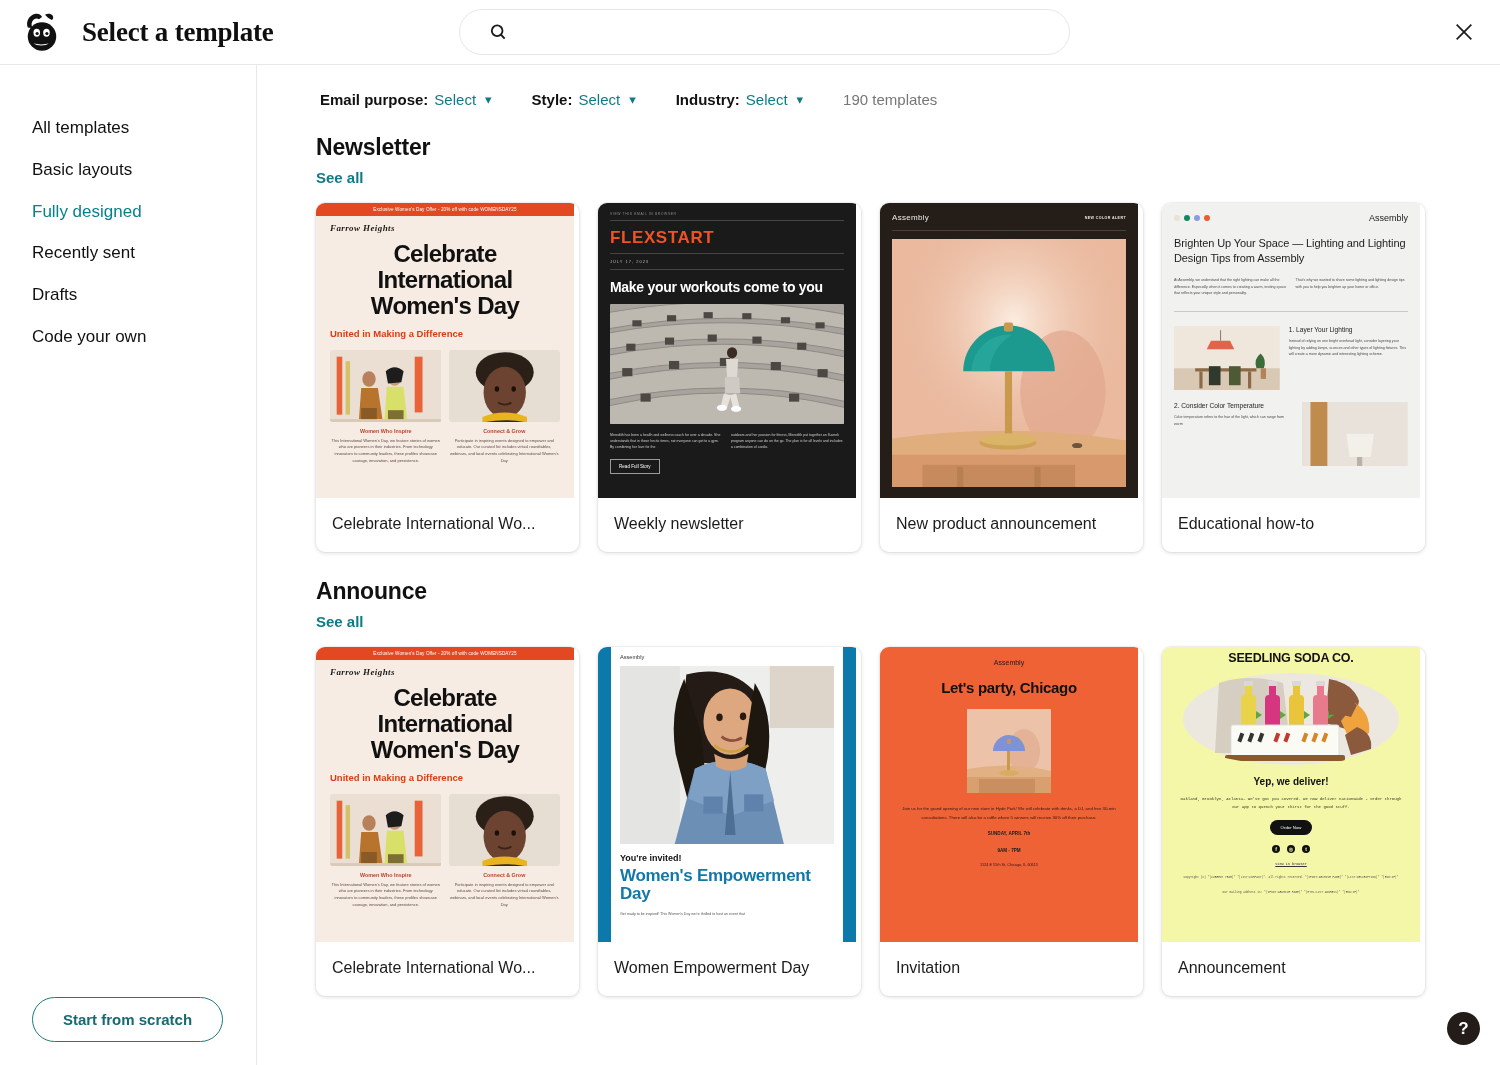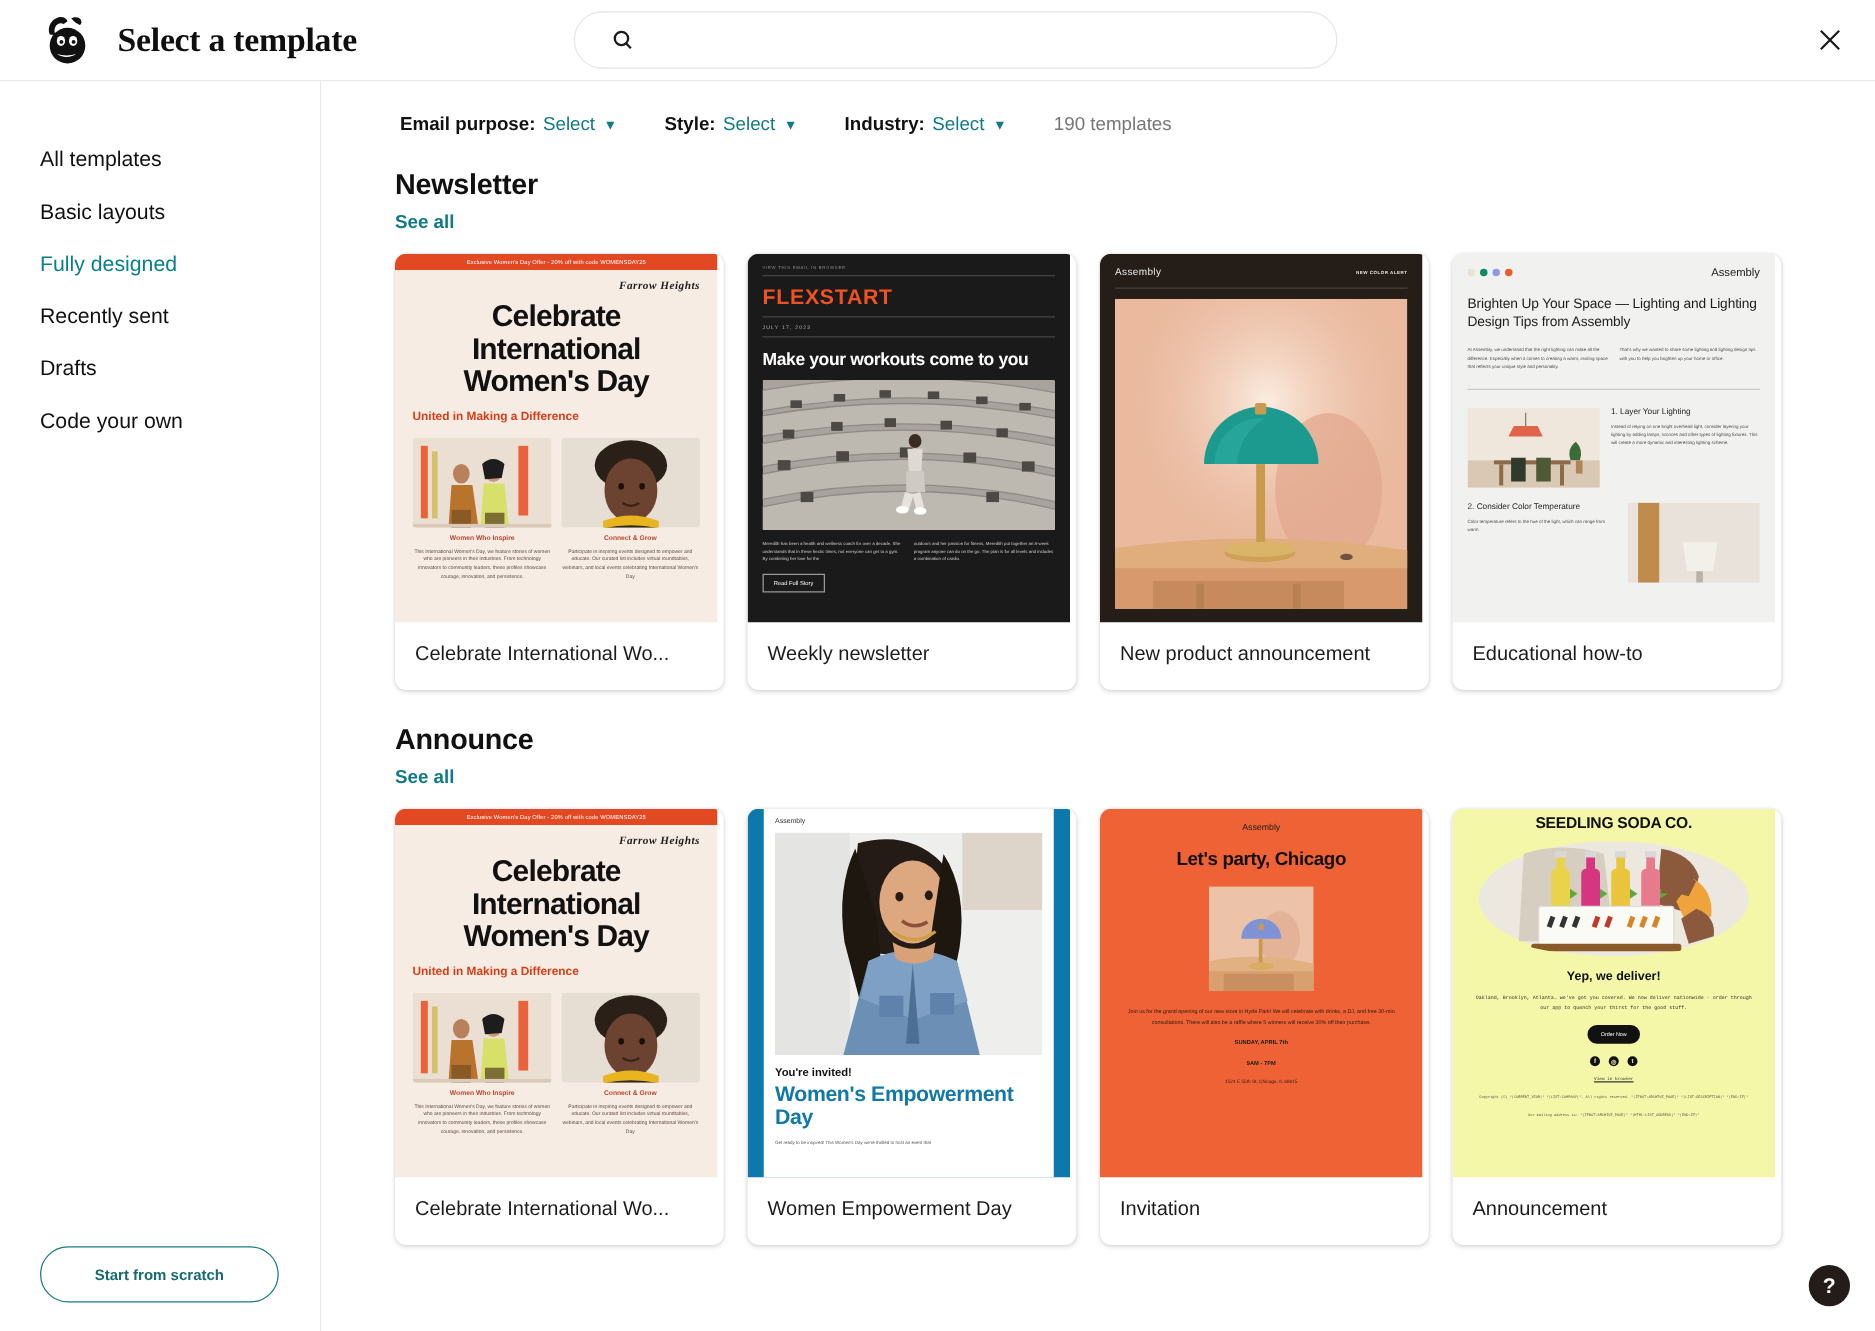--- a/index.html
+++ b/index.html
@@ -6,21 +6,21 @@
   html, body {
     width: 1500px; height: 1065px;
     font-family: "Liberation Sans", sans-serif;
     background: #ffffff;
     overflow: hidden;
   }
   
   .header {
     position: absolute; top: 0; left: 0; width: 1500px; height: 65px;
     background: #fff; border-bottom: 1px solid #e8e8e8;
-    display: flex; align-items: center; padding-left: 12px;
+    display: flex; align-items: center;
   }
   .logo { margin-left: 18px; width: 48px; height: 48px; }
   .app-title {
     margin-left: 16px; font-family: "Liberation Serif", serif;
     font-size: 27px; font-weight: 700; color: #0f0f0f; letter-spacing: -0.2px;
   }
   .search-wrap {
     position: absolute; left: 459px; top: 9px;
     width: 611px; height: 46px;
     border: 1px solid #e6e6e6; border-radius: 24px; background: #fff;
@@ -47,21 +47,21 @@
   .nav-item {
     display: block; padding: 9px 0 9px 32px;
     font-size: 17px; color: #111; cursor: pointer; line-height: 1.4;
   }
   .nav-item.active { color: #087f8c; }
   .scratch-btn {
     position: absolute; left: 32px; bottom: 23px;
     width: 191px; height: 45px; border-radius: 24px;
     border: 1px solid #1b7b84; background: #fff; color: #176a72;
     font-family: "Liberation Sans", sans-serif;
-    font-size: 12px; font-weight: 700; cursor: pointer;
+    font-size: 15px; font-weight: 700; cursor: pointer;
   }
   
   .main {
     position: absolute; top: 65px; left: 257px;
     width: 1243px; height: 1000px; background: #fff; overflow: hidden;
   }
   .filters {
     display: flex; align-items: center; gap: 0; padding: 26px 0 0 63px;
     font-size: 15px;
   }
@@ -89,21 +89,21 @@
   }
   
   .t-iwd { background: #f7ece4; width: 100%; height: 100%; padding: 0; }
   .iwd-banner {
     background: #e24822; color: #fff; font-size: 4.6px; text-align: center;
     padding: 4px 2px; letter-spacing: .1px;
   }
   .iwd-body { padding: 7px 14px 0 14px; }
   .iwd-script {
     font-family: "Liberation Serif", serif; font-style: italic; font-weight: 700;
-    font-size: 9px; text-align: right; color: #1c1c1c; letter-spacing: .4px;
+    font-size: 9px; text-align: left; color: #1c1c1c; letter-spacing: .4px;
   }
   .iwd-h1 {
     margin-top: 8px; text-align: center; font-size: 24px; font-weight: 700;
     line-height: 1.08; color: #111; letter-spacing: -.7px;
   }
   .iwd-sub {
     margin-top: 9px; text-align: left; font-size: 9.5px; font-weight: 700; color: #d93c14;
   }
   .iwd-imgs { display: flex; gap: 7px; margin-top: 11px; }
   .iwd-img { width: 50%; height: 72px; border-radius: 3px; overflow: hidden; position: relative; }

